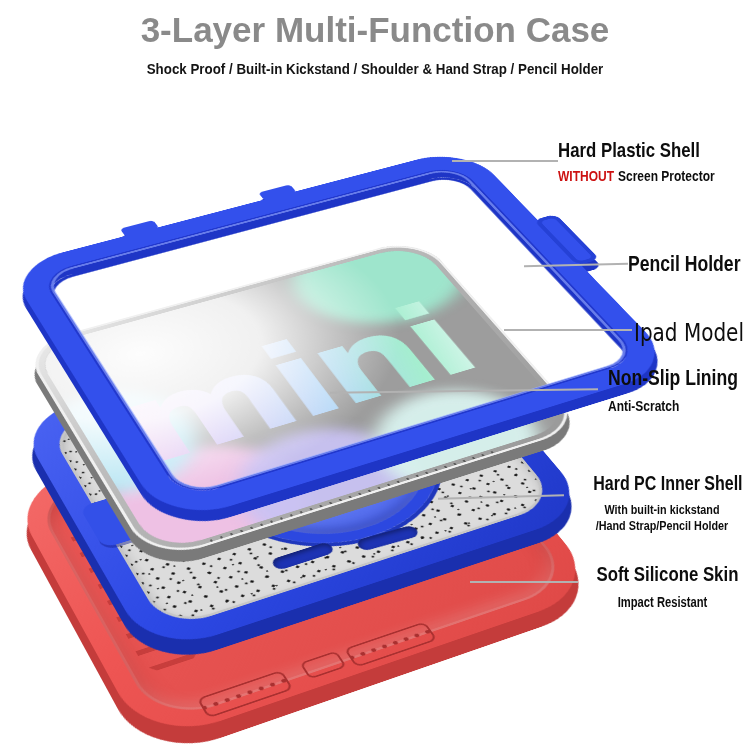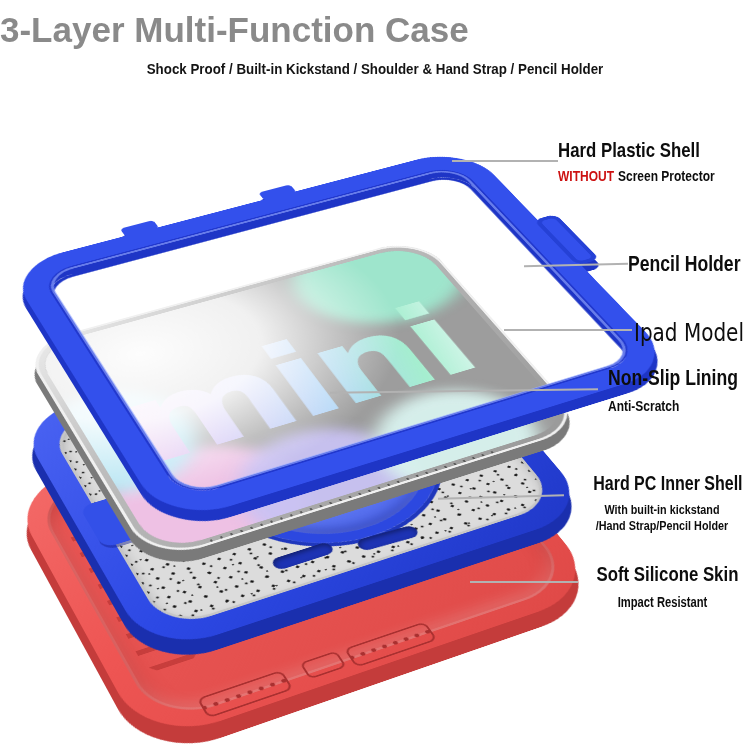--- a/index.html
+++ b/index.html
@@ -3,21 +3,21 @@
 <meta charset="utf-8">
 <style>
   html,body { margin:0; padding:0; background:#ffffff; }
   .canvas {
     position:relative; width:750px; height:750px; overflow:hidden;
     background:#ffffff; font-family:"Liberation Sans", sans-serif;
   }
 
   
   .title {
-    position:absolute; top:10px; left:0; width:750px; 
+    position:absolute; top:10px; left:0; width:750px; text-align:center;
     font-size:35px; font-weight:700; color:#8a8a8a; letter-spacing:0;
   }
   .subtitle {
     position:absolute; top:61px; left:0; width:750px; text-align:center;
     font-size:14.5px; font-weight:700; color:#141414;
     transform:scaleX(.92); transform-origin:50% 50%;
   }
 
   
   .persp {

